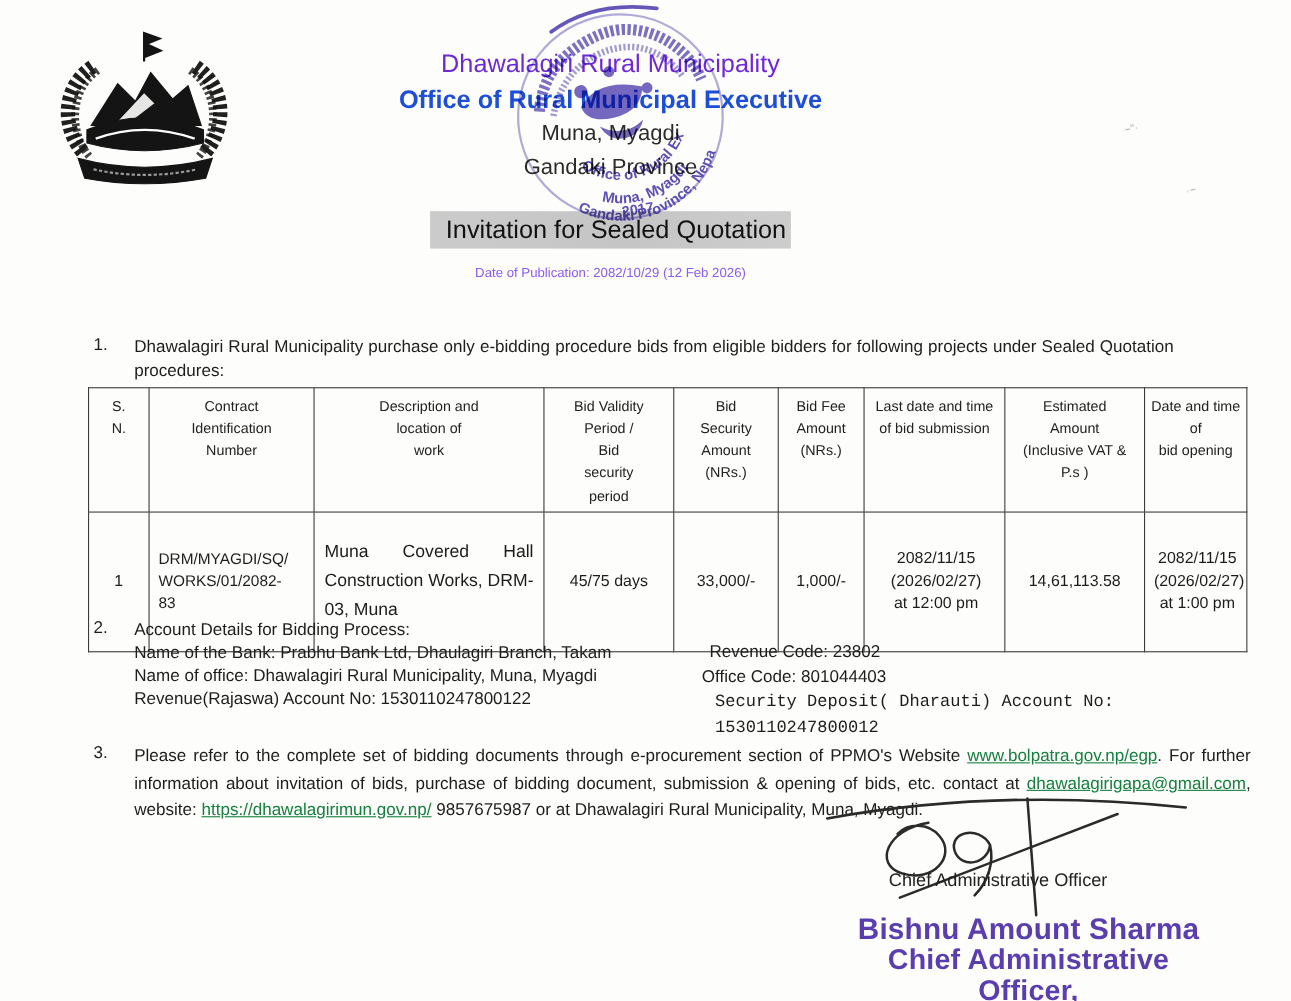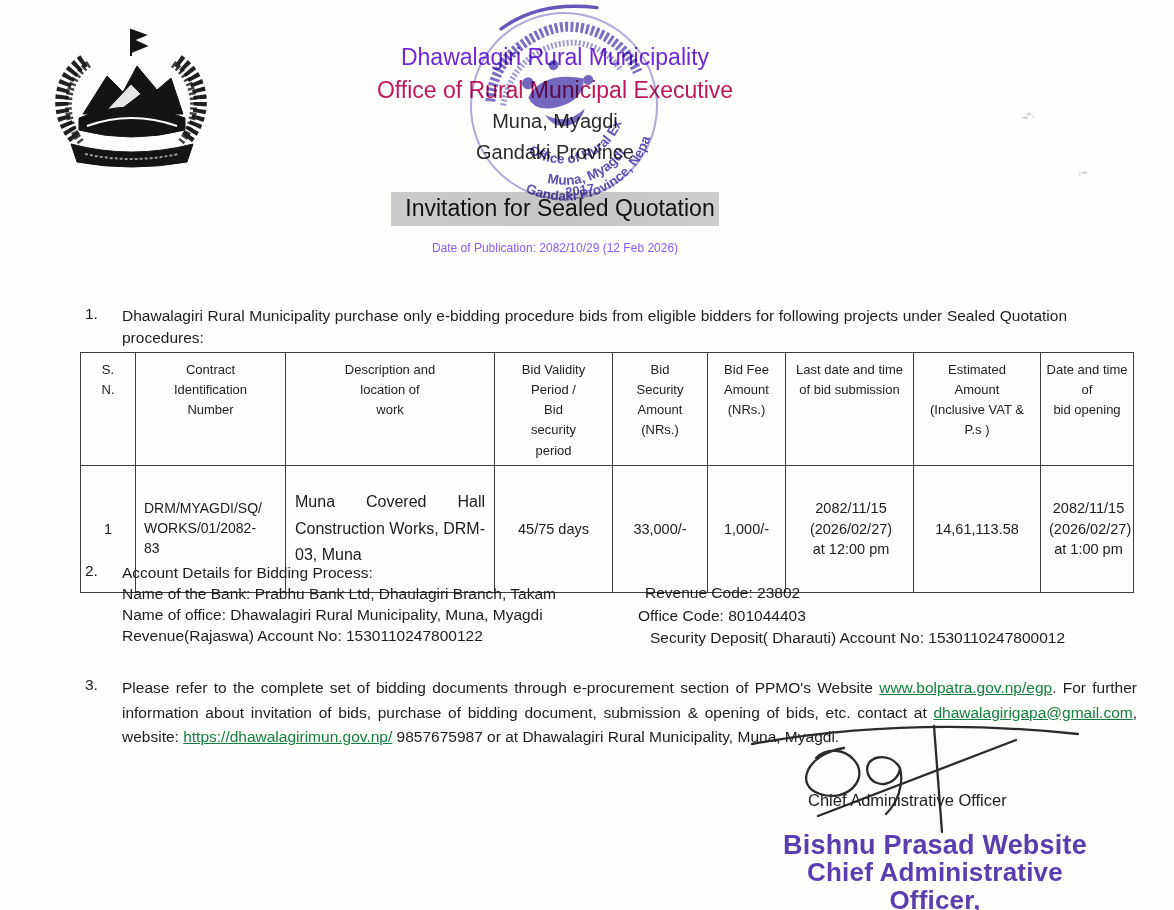--- a/index.html
+++ b/index.html
@@ -8,21 +8,21 @@
     width:1174px;height:910px;
     background:#fdfdfb;
     font-family:"Liberation Sans", sans-serif;
     color:#1d1d1d;
     overflow:hidden;
   }
   
   .logo{position:absolute;left:45px;top:26px;width:172px;height:146px;}
   .header{position:absolute;left:290px;top:0;width:530px;height:275px;text-align:center;}
   .h-org   {position:absolute;left:0;top:44px;width:100%;font-size:23px;color:#6d28d9;}
-  .h-office{position:absolute;left:0;top:77px;width:100%;font-size:23px;color:#be185d;}
+  .h-office{position:absolute;left:0;top:77px;width:100%;font-size:23px;color:#1d4ed8;font-weight:bold;}
   .h-muna  {position:absolute;left:0;top:110px;width:100%;font-size:20px;color:#2b2b2b;}
   .h-prov  {position:absolute;left:0;top:141px;width:100%;font-size:20px;color:#2b2b2b;}
   .h-title-row{position:absolute;left:0;top:192px;width:100%;}
   .doc-title{
     display:inline-block;font-size:23px;color:#111;
     background:linear-gradient(90deg,#cbcbcb 0%,#c5c5c5 55%,#cdcdcd 100%);
     padding:3px 4px 4px 14px;
   }
   .h-date{position:absolute;left:0;top:241px;width:100%;font-size:12px;color:#8b5cf6;}
   .round-stamp{
@@ -215,21 +215,21 @@
     <span class="num">2.</span>
     <div class="col-left">
       <div>Account Details for Bidding Process:</div>
       <div>Name of the Bank: Prabhu Bank Ltd, Dhaulagiri Branch, Takam</div>
       <div>Name of office: Dhawalagiri Rural Municipality, Muna, Myagdi</div>
       <div>Revenue(Rajaswa) Account No: 1530110247800122</div>
     </div>
     <div class="col-right">
       <div style="padding-left:7px;">Revenue Code: 23802</div>
       <div>Office Code: 801044403</div>
-      <div style="padding-left:12px;">Security Deposit( Dharauti) Account No: 1530110247800012</div>
+      <div style="padding-left:12px;font-family:Liberation Mono, monospace;">Security Deposit( Dharauti) Account No: 1530110247800012</div>
     </div>
   </div>
 
   <div class="sec sec3">
     <span class="num">3.</span>
     <div class="body"><span>Please refer to the complete set of bidding documents through e-procurement section of PPMO's Website </span><span class="doc-link">www.bolpatra.gov.np/egp</span><span>. For further information about invitation of bids,  purchase of bidding document, submission &amp; opening of bids, etc. contact at </span><span class="doc-link">dhawalagirigapa@gmail.com</span><span>, website: </span><span class="doc-link">https://dhawalagirimun.gov.np/</span><span> 9857675987 or at  Dhawalagiri Rural Municipality, Muna, Myagdi.</span></div>
   </div>
 
   <svg class="sig-svg" viewBox="0 0 336 120" aria-hidden="true">
     <g stroke="#2b2b2b" stroke-width="2.3" fill="none" stroke-linecap="round">
@@ -237,17 +237,17 @@
       <path d="M96,28 C58,34 46,66 72,74 C100,83 122,58 106,40 C96,28 78,28 68,38"></path>
       <path d="M152,48 C142,30 114,36 120,54 C126,70 150,66 152,48 C156,64 150,82 138,94"></path>
       <path d="M70,96 L268,20"></path>
       <path d="M186,6 L194,112"></path>
     </g>
   </svg>
 
   <div class="sig-title">Chief Administrative Officer</div>
 
   <div class="name-stamp" style="color:#5b3eb3;">
-    <div class="line1">Bishnu Prasad Website</div>
+    <div class="line1">Bishnu Amount Sharma</div>
     <div class="line2">Chief Administrative Officer,</div>
   </div>
 
 </div>
 
 </body></html>

